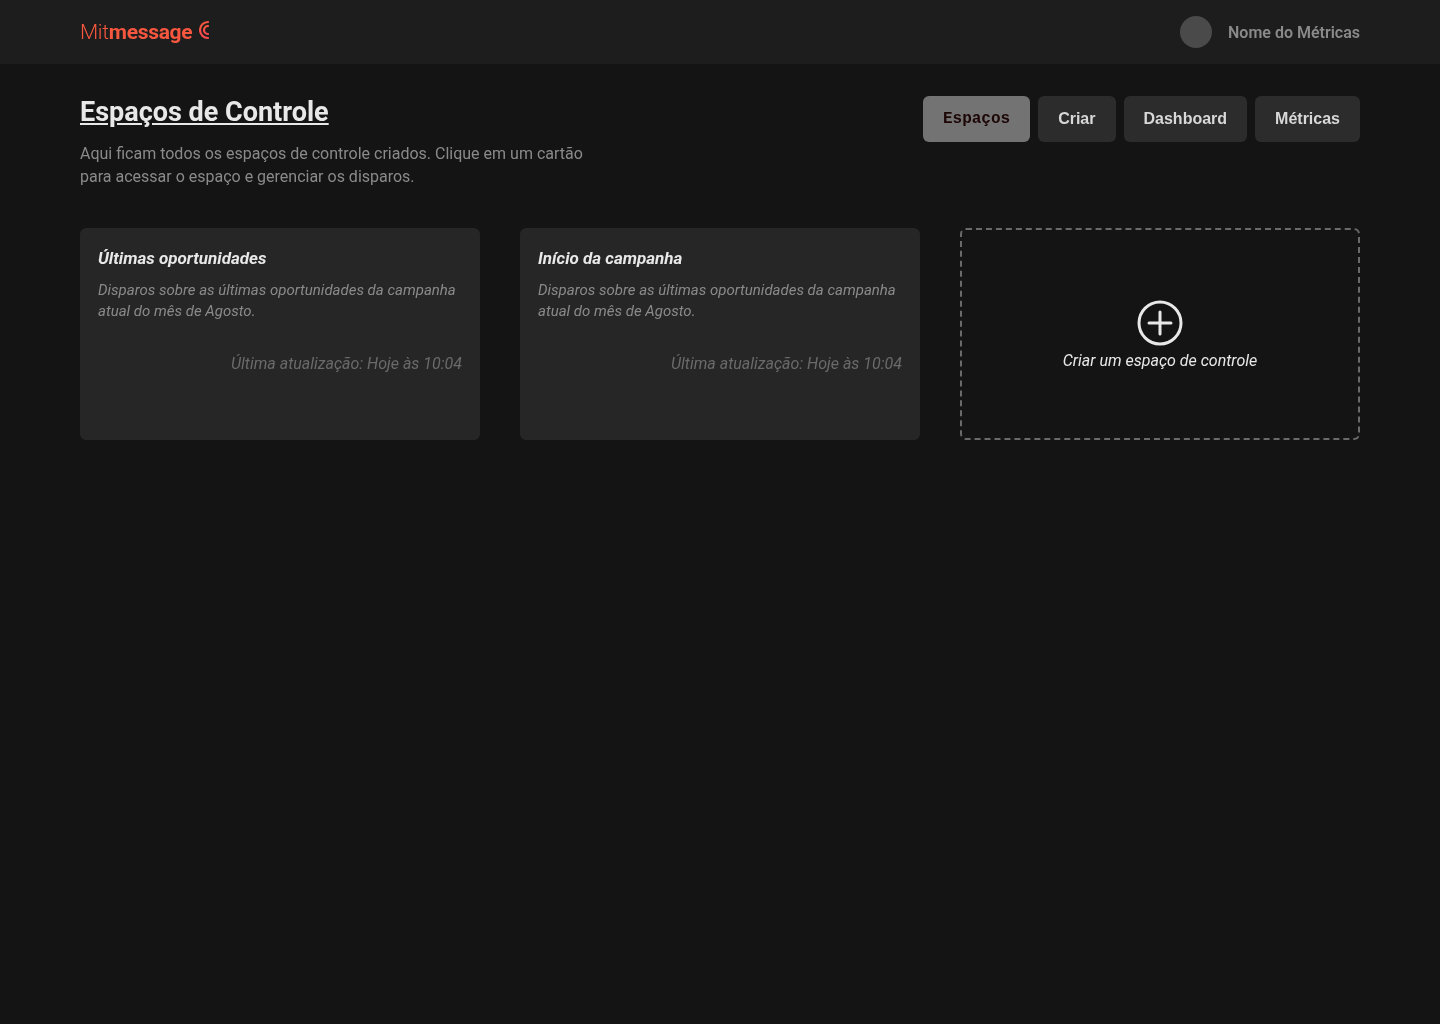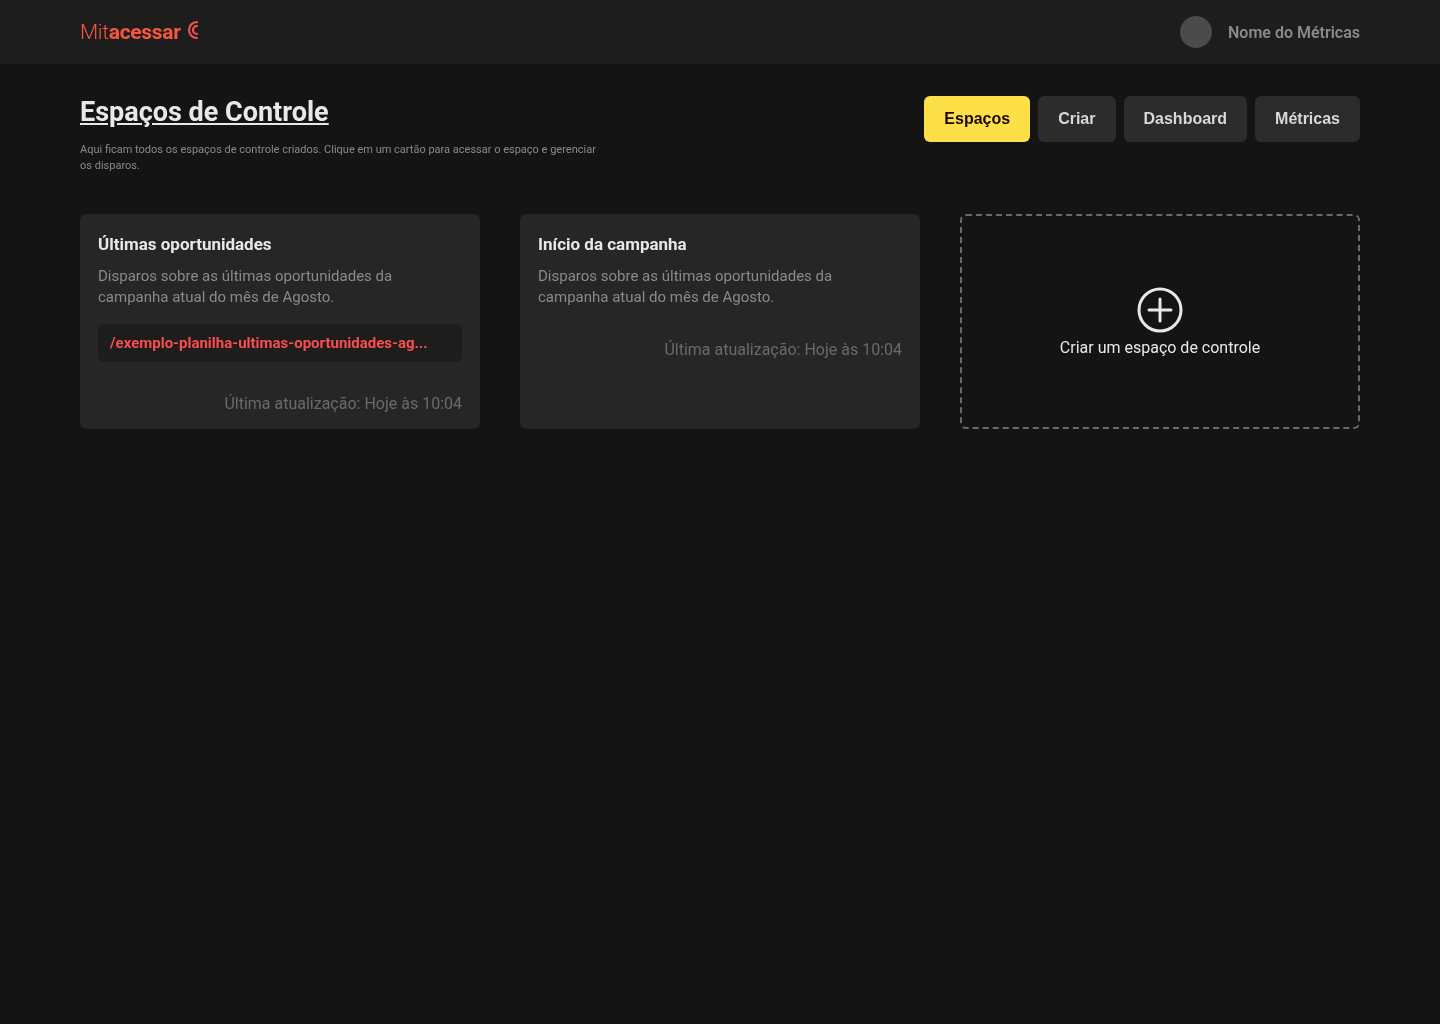--- a/index.html
+++ b/index.html
@@ -70,47 +70,49 @@
       max-width: 520px;
     }
     .page-title {
       font-size: 27px;
       font-weight: 700;
       color: #e8e8e8;
       margin-bottom: 14px;
       text-decoration: underline;
     }
     .page-subtitle {
-      font-size: 11px;
+      font-size: 16px;
       color: #8a8a8a;
       line-height: 1.45;
     }
     .nav-tabs {
       display: flex;
       gap: 8px;
     }
     .nav-tab {
       padding: 14px 20px;
       border-radius: 6px;
       background-color: #2c2c2c;
       color: #d8d8d8;
       font-size: 16px;
       font-weight: 600;
       cursor: pointer;
       border: none;
     }
     .nav-tab.active {
-      background-color: #fde047;
+      background-color: #737373;
       color: #1d0606;
+      font-family: Liberation Mono, monospace;
     }
     .cards-grid {
       padding: 40px 80px;
       display: grid;
       grid-template-columns: repeat(3, 1fr);
       gap: 40px;
+      font-style: italic;
     }
     .card {
       background-color: #262626;
       border-radius: 6px;
       padding: 20px 18px 16px 18px;
       display: flex;
       flex-direction: column;
       gap: 12px;
       cursor: pointer;
     }
@@ -162,21 +164,21 @@
       width: 48px;
       height: 48px;
     }
   </style>
 </head>
 <body>
 
 <div class="header">
   <div class="logo">
     <span class="logo-text">
-      <span class="logo-mit">Mit</span><span class="logo-message">acessar</span>
+      <span class="logo-mit">Mit</span><span class="logo-message">message</span>
     </span>
     <span class="logo-icon">
       <svg width="24" height="24" viewBox="0 0 24 24" fill="none">
         <path d="M4 12 A8 8 0 0 1 12 4" stroke="#f7573e" stroke-width="2.2" fill="none" stroke-linecap="round"></path>
         <path d="M4 12 A8 8 0 0 0 12 20" stroke="#fc4c4e" stroke-width="2.2" fill="none" stroke-linecap="round"></path>
         <path d="M8 12 A4 4 0 0 1 12 8" stroke="#f7573e" stroke-width="2.2" fill="none" stroke-linecap="round"></path>
         <path d="M8 12 A4 4 0 0 0 12 16" stroke="#fc4c4e" stroke-width="2.2" fill="none" stroke-linecap="round"></path>
       </svg>
     </span>
   </div>
@@ -197,21 +199,20 @@
     <button class="nav-tab">Dashboard</button>
     <button class="nav-tab">Métricas</button>
   </div>
 </div>
 
 <div class="cards-grid">
 
   <div class="card">
     <div class="card-title">Últimas oportunidades</div>
     <div class="card-desc">Disparos sobre as últimas oportunidades da campanha atual do mês de Agosto.</div>
-    <div class="file-pill">/exemplo-planilha-ultimas-oportunidades-ag...</div>
     <div class="card-footer">Última atualização: Hoje às 10:04</div>
   </div>
 
   <div class="card">
     <div class="card-title">Início da campanha</div>
     <div class="card-desc">Disparos sobre as últimas oportunidades da campanha atual do mês de Agosto.</div>
     <div class="card-footer">Última atualização: Hoje às 10:04</div>
   </div>
 
   <div class="create-card">

